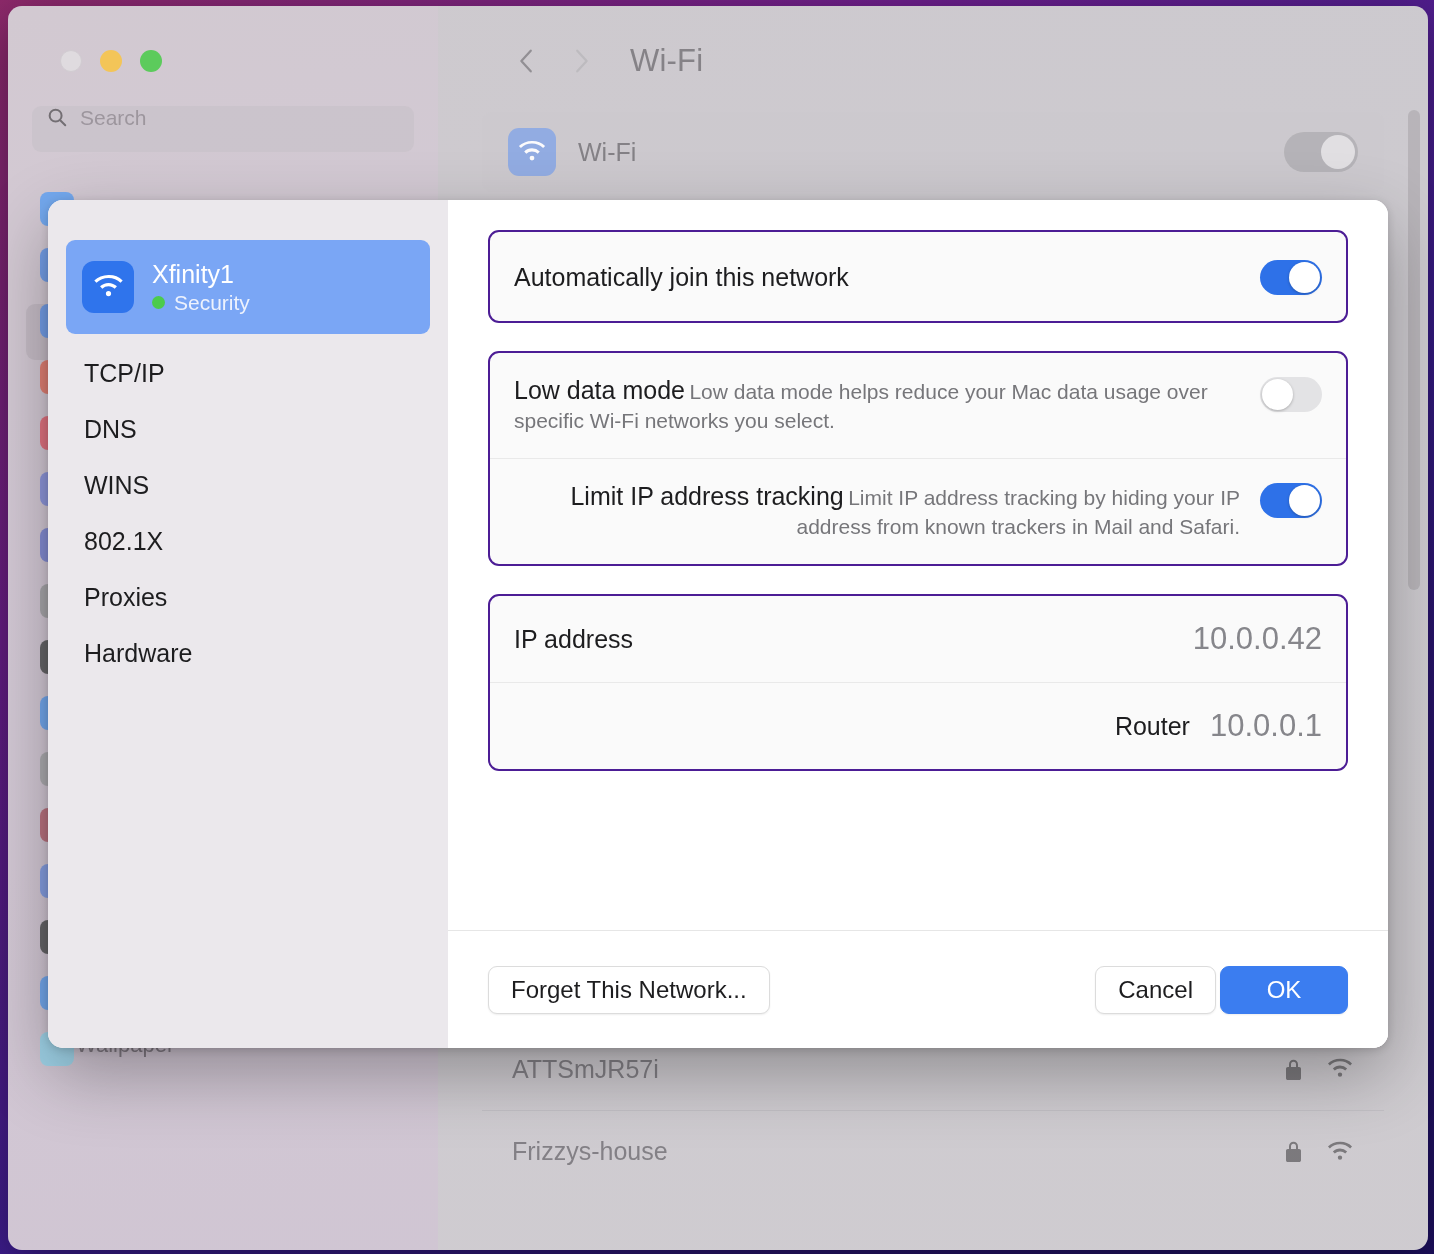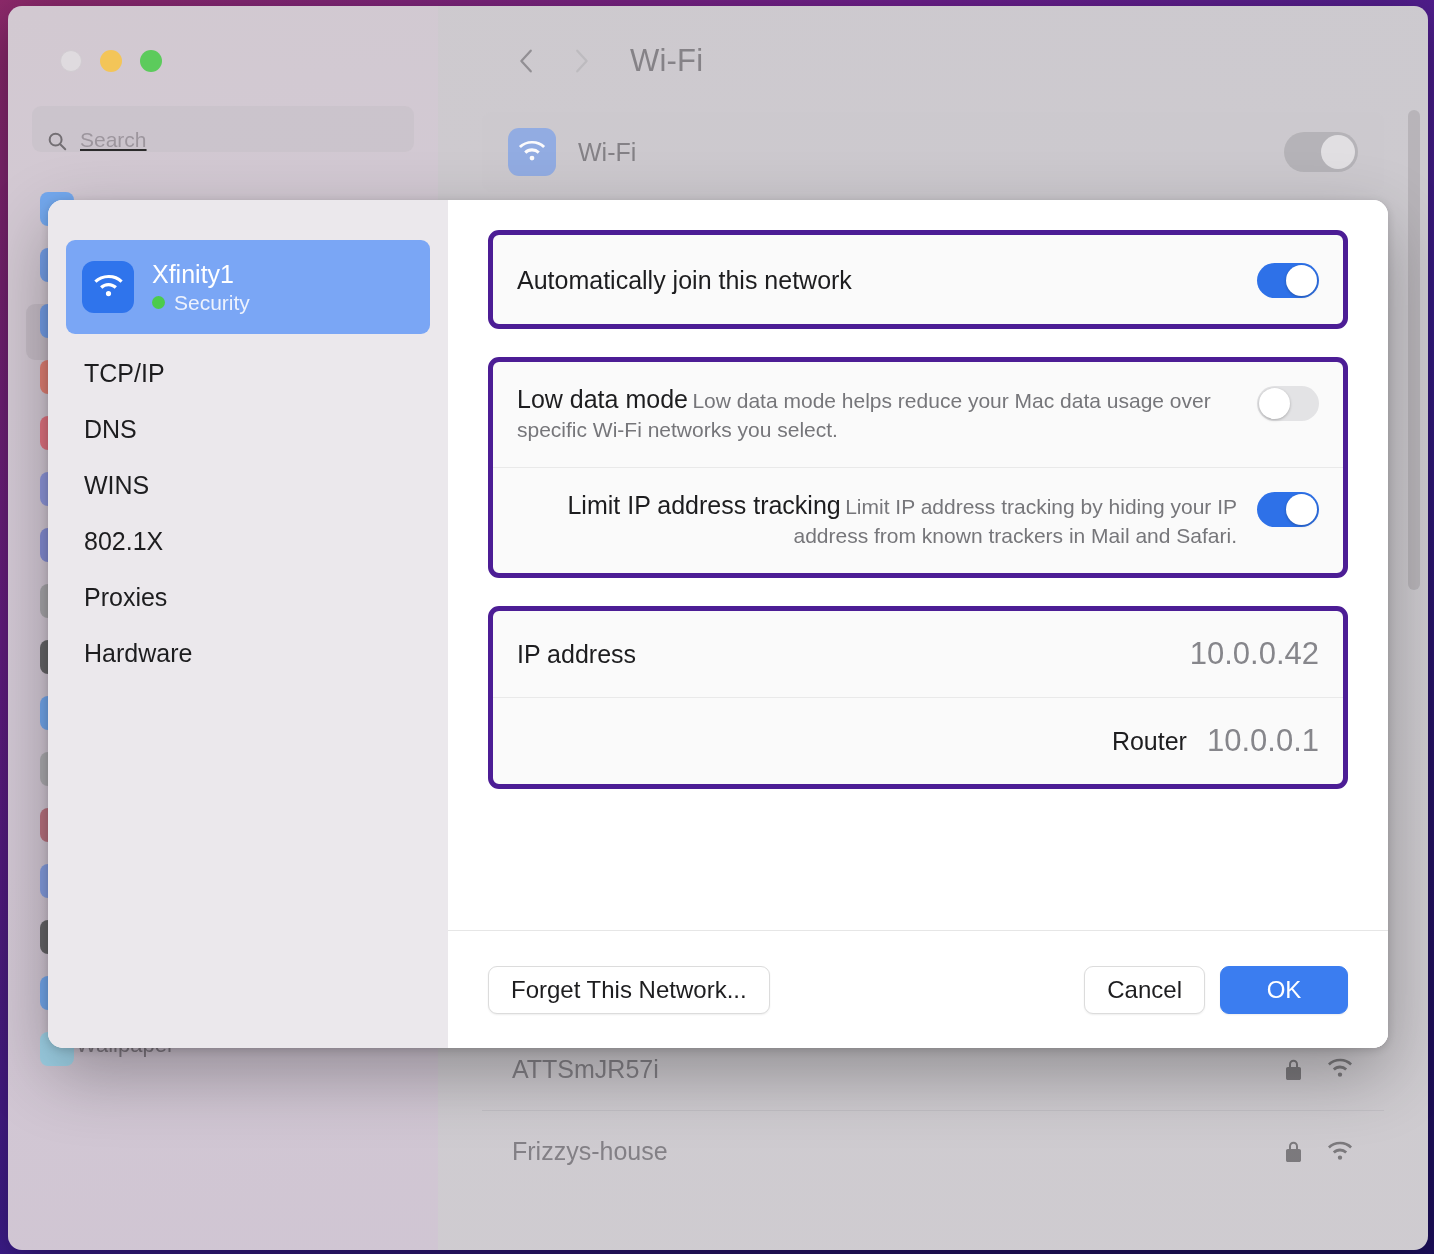--- a/index.html
+++ b/index.html
@@ -50,24 +50,23 @@
   .tl-red    { background: #dcd8dc; border: 1px solid #cbc6cb; }
   .tl-yellow { background: #f5bd38; }
   .tl-green  { background: #3cc53c; }
 
   .search-wrap {
     margin: 34px 6px 0 6px;
     height: 46px;
     border-radius: 9px;
     background: rgba(190,183,191,.55);
     display: flex;
-    align-items: flex-end;
+    align-items: flex-start;
     padding: 0 14px;
     gap: 12px;
-    text-decoration: underline;
   }
   .search-ico { width: 22px; height: 22px; flex: none; opacity: .55; }
   .search-ph { font-size: 21px; color: rgba(60,55,62,.42); }
 
   
   .side-list {
     position: absolute;
     top: 186px;
     left: 18px;
     right: 18px;
@@ -258,21 +257,21 @@
     background: #fff;
   }
   #sheet-body {
     flex: 1;
     padding: 30px 40px 0 40px;
     overflow: hidden;
   }
 
   .card {
     background: #fafafa;
-    border: 5px solid #4c1d95;
+    border: 2px solid #4c1d95;
     border-radius: 11px;
     margin-bottom: 28px;
   }
 
   .crow {
     display: flex;
     align-items: flex-start;
     padding: 22px 24px;
     gap: 20px;
   }
@@ -308,21 +307,21 @@
   .tg.off { background: #e3e3e5; }
   .tg.off i { left: 2px; }
 
   
   #sheet-foot {
     height: 118px;
     border-top: 1px solid #e6e6e6;
     display: flex;
     align-items: center;
     padding: 0 40px;
-    gap: 15px;
+    gap: 4px;
     background: #fff;
   }
   .btn {
     height: 48px;
     border-radius: 9px;
     font-size: 24px;
     font-family: "Liberation Sans", sans-serif;
     display: inline-flex;
     align-items: center;
     justify-content: center;

